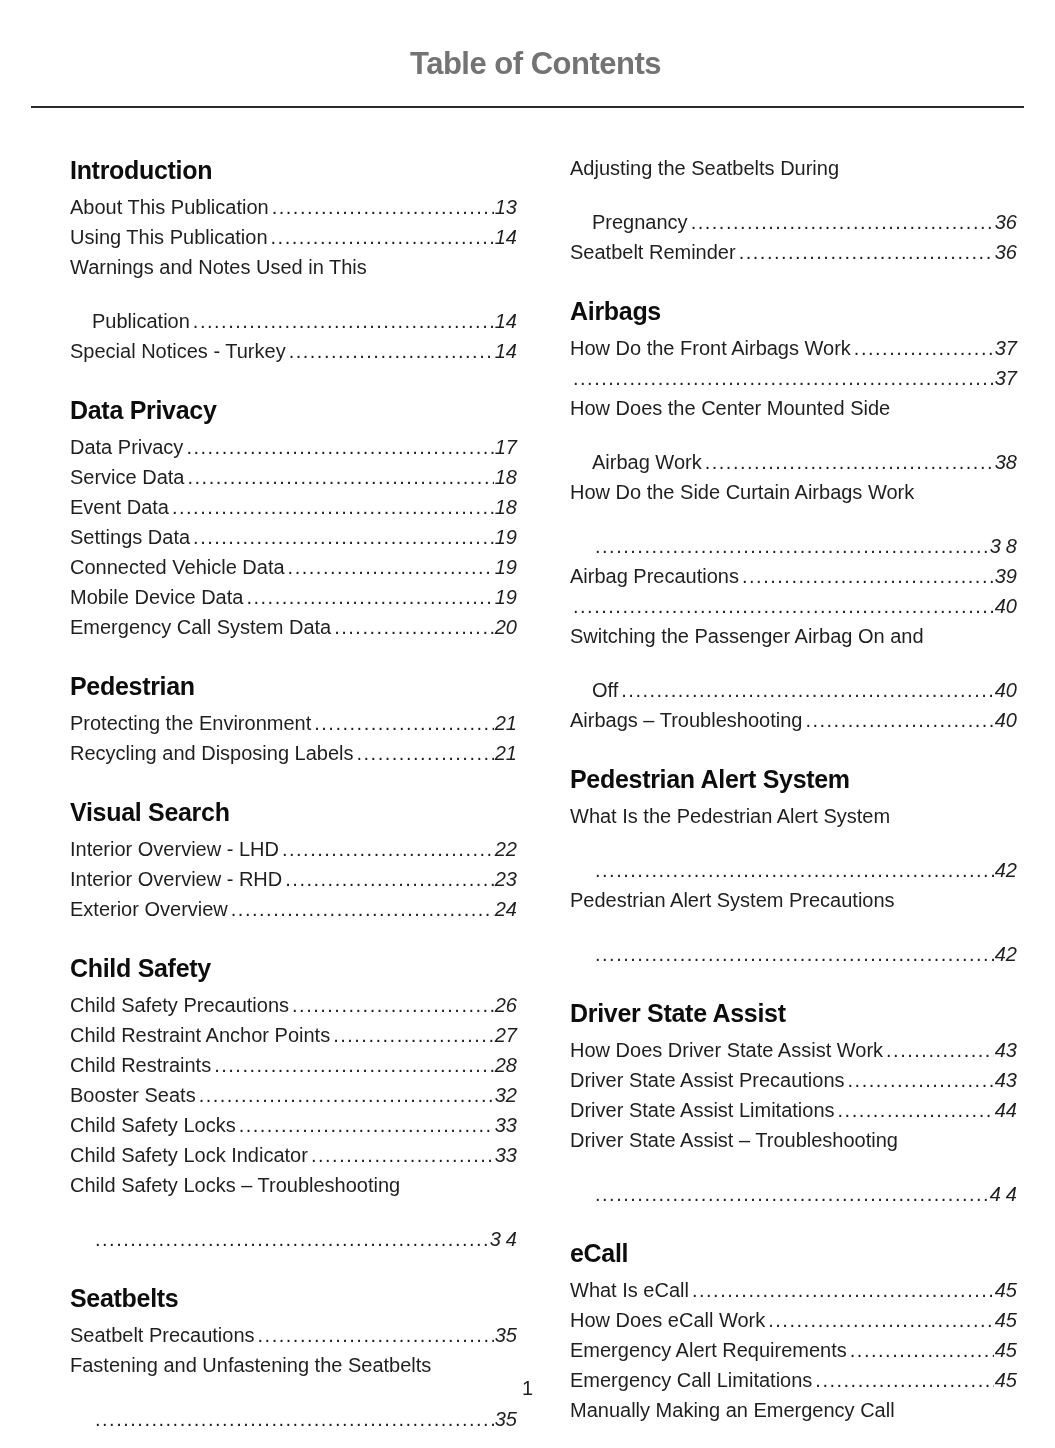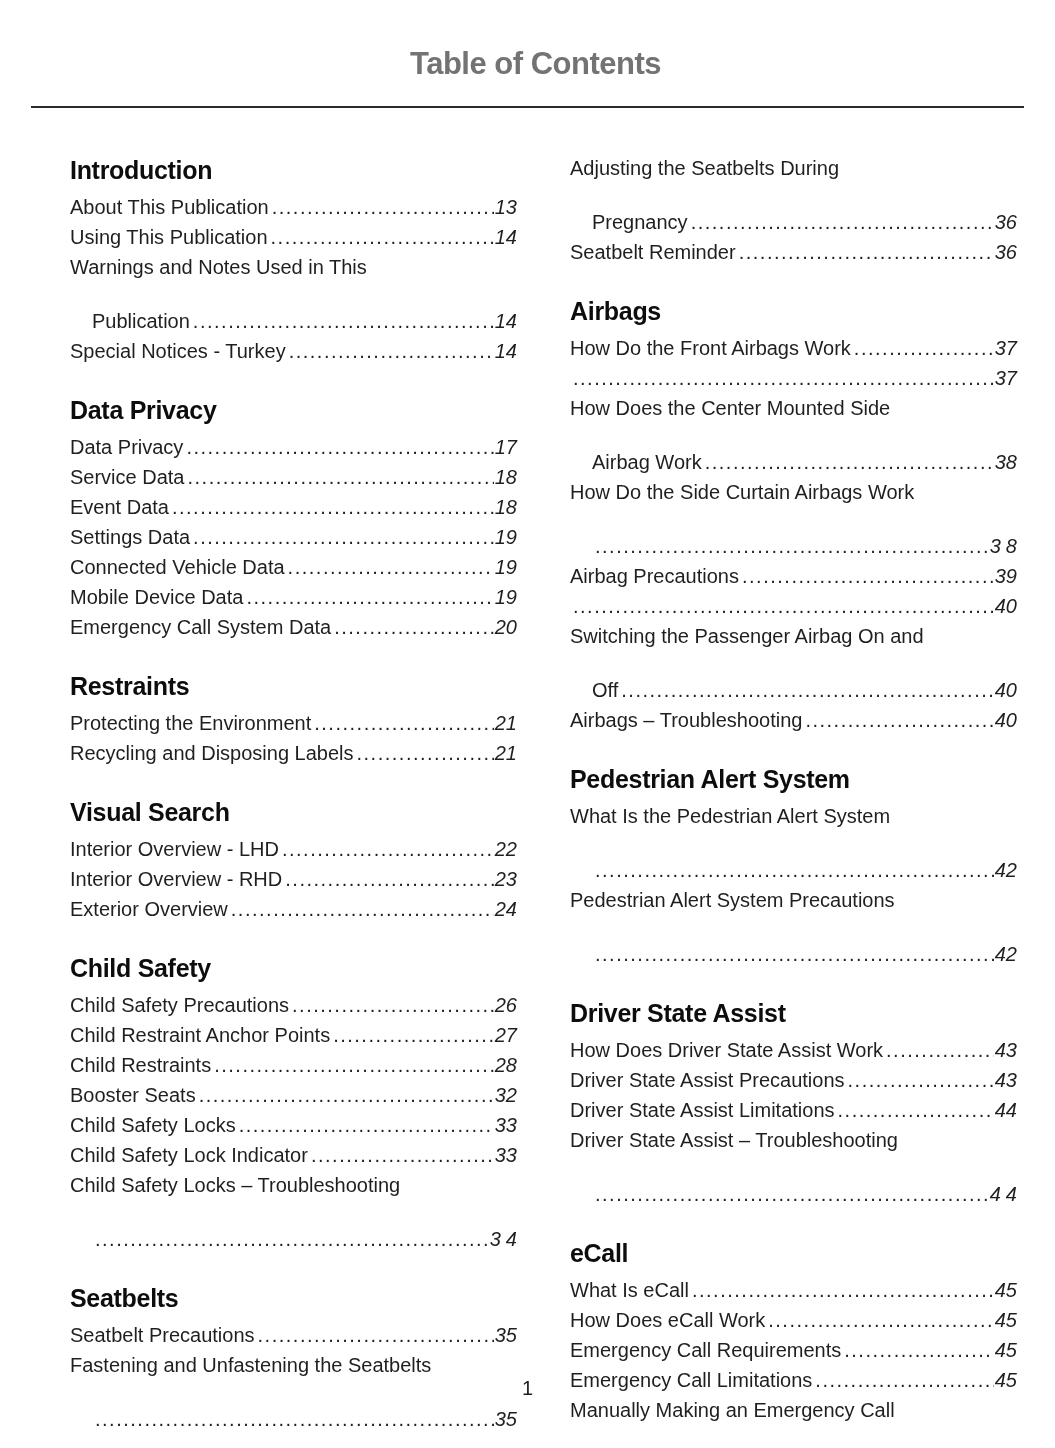--- a/index.html
+++ b/index.html
@@ -183,21 +183,21 @@
         </div>
         <div class="toc-item">
           <div class="toc-line">
             <span class="toc-label">Emergency Call System Data</span>
             <span class="dots">................................................................................................................................................................</span>
             <span class="pagenum">20</span>
           </div>
         </div>
       </section>
       <section class="toc-section">
-        <h2 class="section-title">Restraints</h2>
+        <h2 class="section-title">Pedestrian</h2>
         <div class="toc-item">
           <div class="toc-line">
             <span class="toc-label">Protecting the Environment</span>
             <span class="dots">................................................................................................................................................................</span>
             <span class="pagenum">21</span>
           </div>
         </div>
         <div class="toc-item">
           <div class="toc-line">
             <span class="toc-label">Recycling and Disposing Labels</span>
@@ -436,21 +436,21 @@
         </div>
         <div class="toc-item">
           <div class="toc-line">
             <span class="toc-label">How Does eCall Work</span>
             <span class="dots">................................................................................................................................................................</span>
             <span class="pagenum">45</span>
           </div>
         </div>
         <div class="toc-item">
           <div class="toc-line">
-            <span class="toc-label">Emergency Call Requirements</span>
+            <span class="toc-label">Emergency Alert Requirements</span>
             <span class="dots">................................................................................................................................................................</span>
             <span class="pagenum">45</span>
           </div>
         </div>
         <div class="toc-item">
           <div class="toc-line">
             <span class="toc-label">Emergency Call Limitations</span>
             <span class="dots">................................................................................................................................................................</span>
             <span class="pagenum">45</span>
           </div>

